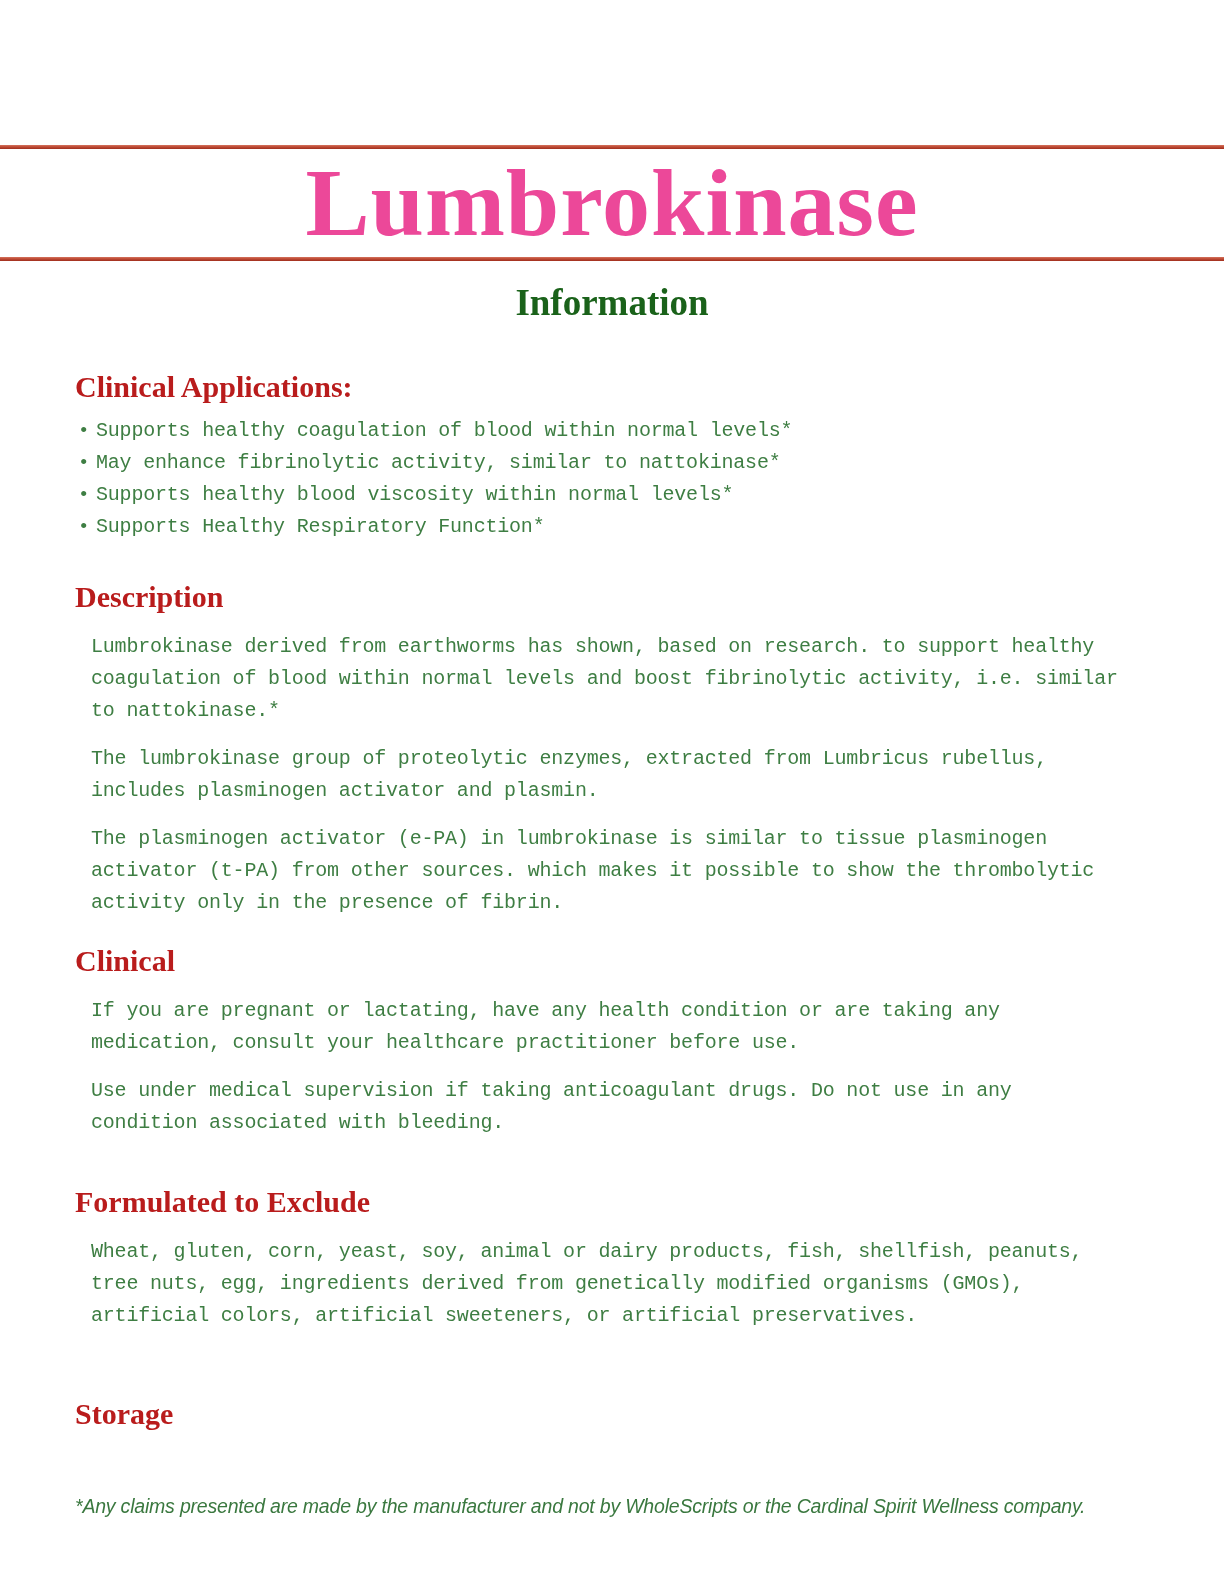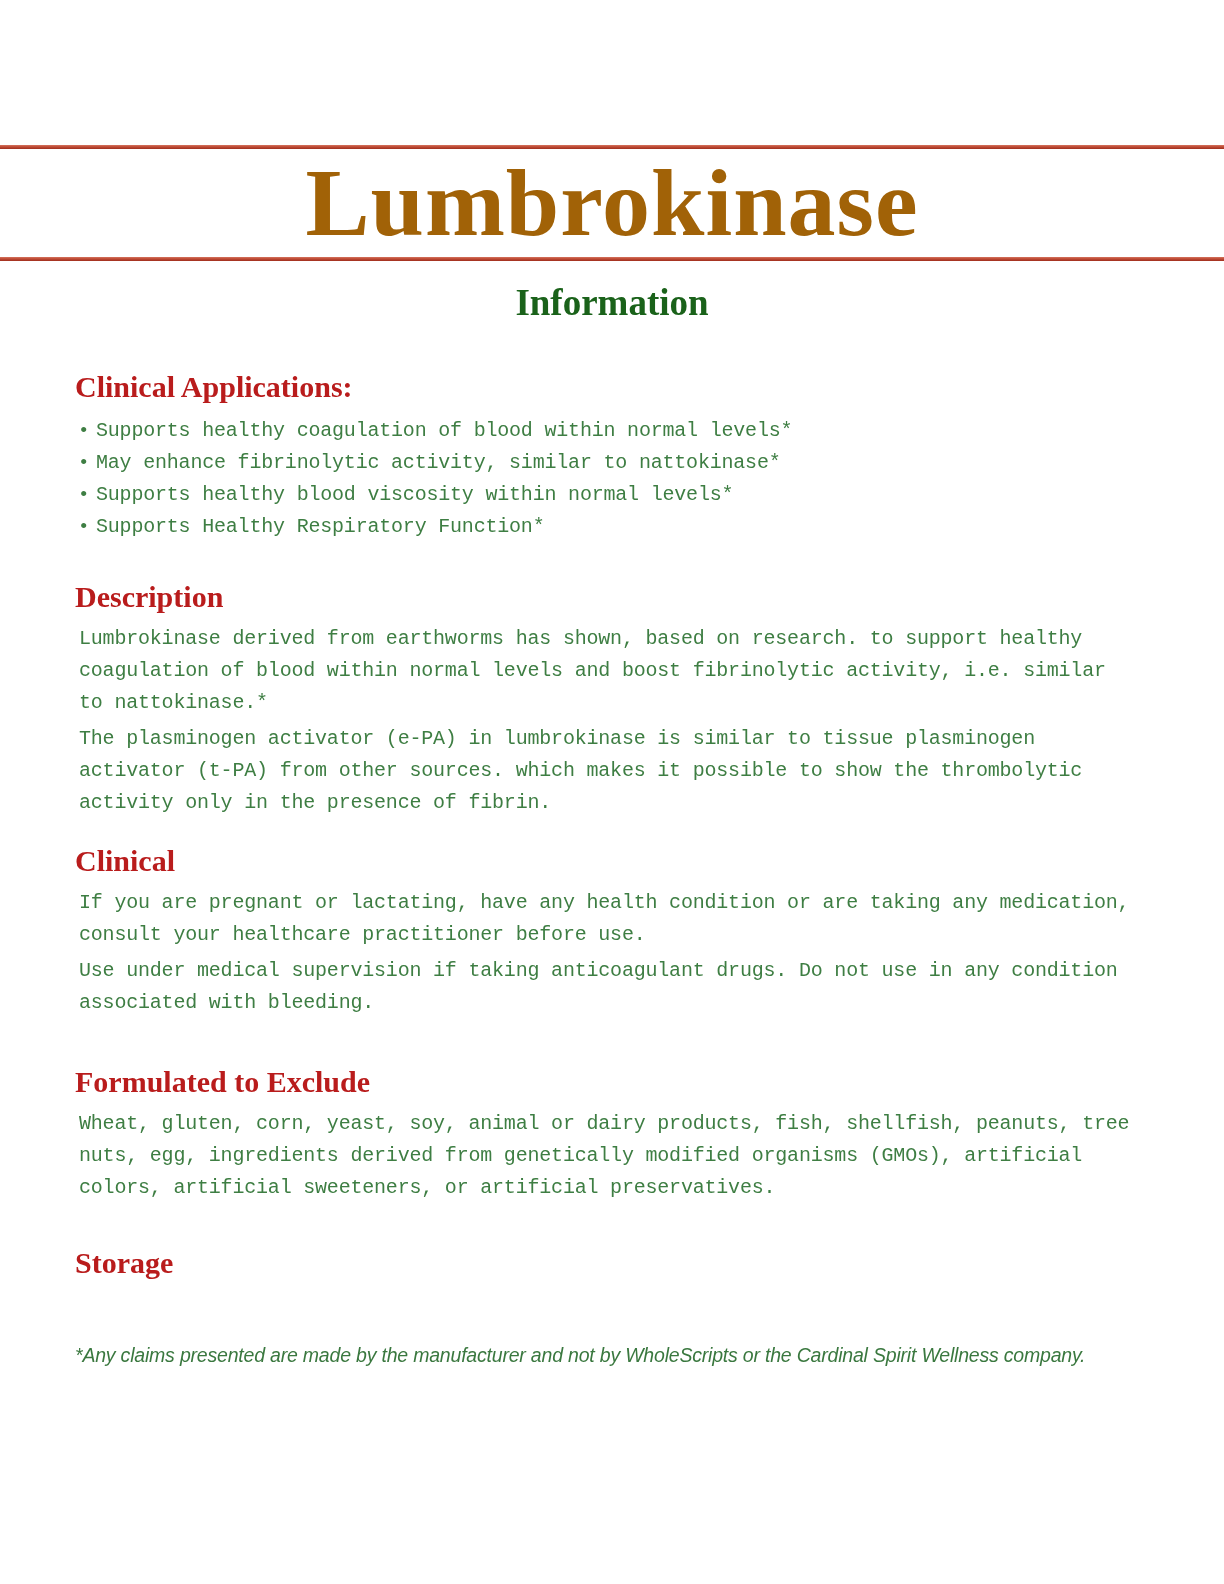--- a/index.html
+++ b/index.html
@@ -25,21 +25,21 @@
     height: 108px;
     display: flex;
     align-items: center;
     justify-content: center;
   }
   .doc-title {
     font-family: "Liberation Serif", serif;
     font-weight: 600;
     font-size: 96px;
     line-height: 1;
-    color: #a16207;
+    color: #ec4899;
     letter-spacing: 1px;
   }
 
   .subtitle {
     margin-top: 20px;
     text-align: center;
     font-family: "Liberation Serif", serif;
     font-weight: bold;
     font-size: 37px;
     line-height: 44px;
@@ -54,31 +54,31 @@
     font-family: "Liberation Serif", serif;
     font-weight: bold;
     font-size: 30px;
     line-height: 36px;
     color: #b91c1c;
   }
   .h-clinical   { margin-top: 44px; }
   .h-description{ margin-top: 36px; }
   .h-warning    { margin-top: 24px; }
   .h-exclude    { margin-top: 45px; }
-  .h-storage    { margin-top: 41px; font-family: Liberation Serif, serif; }
+  .h-storage    { margin-top: 64px; font-family: Liberation Serif, serif; }
 
   .body-text, .bullet-list li {
     font-family: Liberation Mono, monospace;
     font-size: 20px;
     line-height: 32px;
     letter-spacing: -0.2px;
     color: #3e7e43;
   }
   .para-block { margin-top: 8px; }
-  .para-block p { margin: 4px; }
+  .para-block p { margin: 16px; }
 
   .bullet-list {
     margin-top: 10px;
     list-style: none;
   }
   .bullet-list li {
     position: relative;
     padding-left: 21px;
   }
   .bullet-list li::before {
@@ -120,20 +120,21 @@
     <ul class="bullet-list">
       <li>Supports healthy coagulation of blood within normal levels*</li>
       <li>May enhance fibrinolytic activity, similar to nattokinase*</li>
       <li>Supports healthy blood viscosity within normal levels*</li>
       <li>Supports Healthy Respiratory Function*</li>
     </ul>
 
     <div class="section-heading h-description">Description</div>
     <div class="para-block body-text">
       <p>Lumbrokinase derived from earthworms has shown, based on research. to support healthy coagulation of blood within normal levels and boost fibrinolytic activity, i.e. similar to nattokinase.*</p>
+      <p>The lumbrokinase group of proteolytic enzymes, extracted from Lumbricus rubellus, includes plasminogen activator and plasmin.</p>
       <p>The plasminogen activator (e-PA) in lumbrokinase is similar to tissue plasminogen activator (t-PA) from other sources. which makes it possible to show the thrombolytic activity only in the presence of fibrin.</p>
     </div>
 
     <div class="section-heading h-warning">Clinical</div>
     <div class="para-block body-text">
       <p>If you are pregnant or lactating, have any health condition or are taking any medication, consult your healthcare practitioner before use.</p>
       <p>Use under medical supervision if taking anticoagulant drugs. Do not use in any condition associated with bleeding.</p>
     </div>
 
     <div class="section-heading h-exclude">Formulated to Exclude</div>

